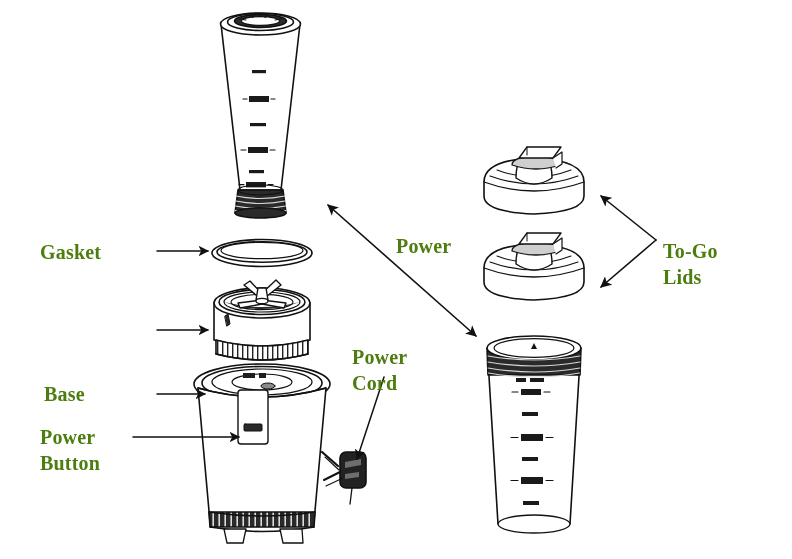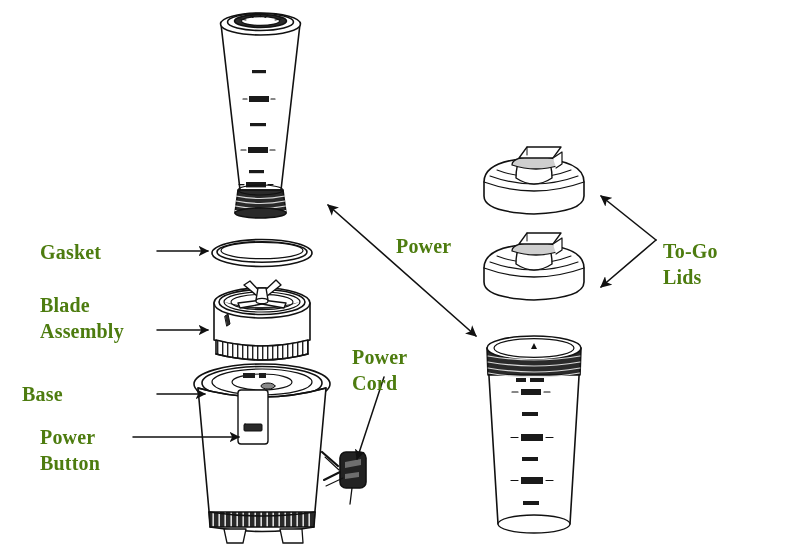--- a/index.html
+++ b/index.html
@@ -231,23 +231,21 @@
       </g>
 
       <g stroke-width="1.6">
         <path d="M656,240 L601,196" marker-end="url(#ah)"></path>
         <path d="M656,240 L601,287" marker-end="url(#ah)"></path>
       </g>
     </g>
   </svg>
 
   <div class="lbl" style="left:40px;top:240px;">Gasket</div>
-  <div class="lbl two" style="left:40px;top:292px;">Blade
-Assembly</div>
-  <div class="lbl" style="left:22px;top:382px;">Base</div>
+  <div class="lbl" style="left:44px;top:382px;">Base</div>
   <div class="lbl two" style="left:40px;top:424px;">Power
 Button</div>
   <div class="lbl two" style="left:352px;top:344px;">Power
 Cord</div>
   <div class="lbl" style="left:396px;top:234px;">Power</div>
   <div class="lbl two" style="left:663px;top:238px;">To-Go
 Lids</div>
 
 </div>
 

